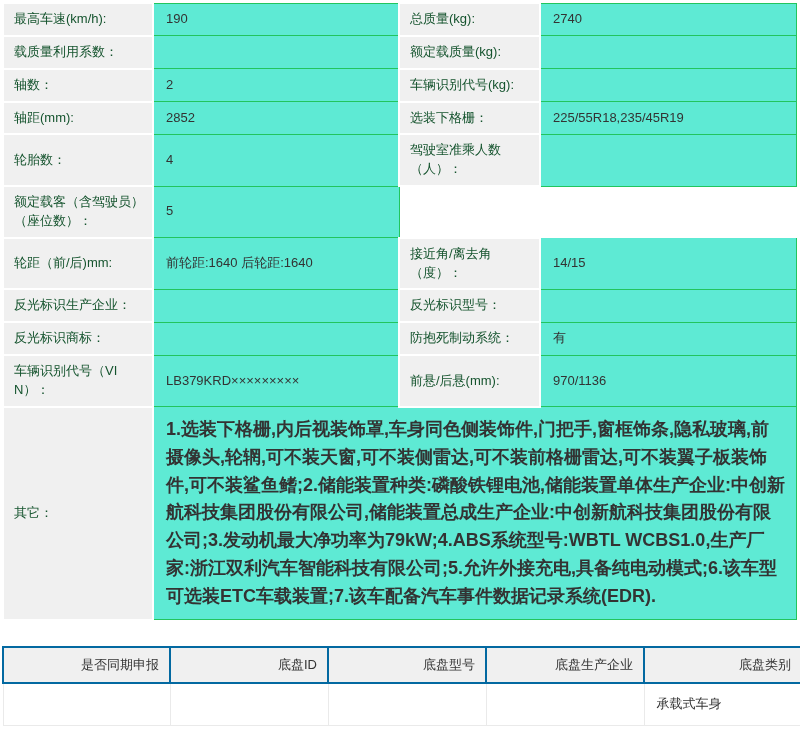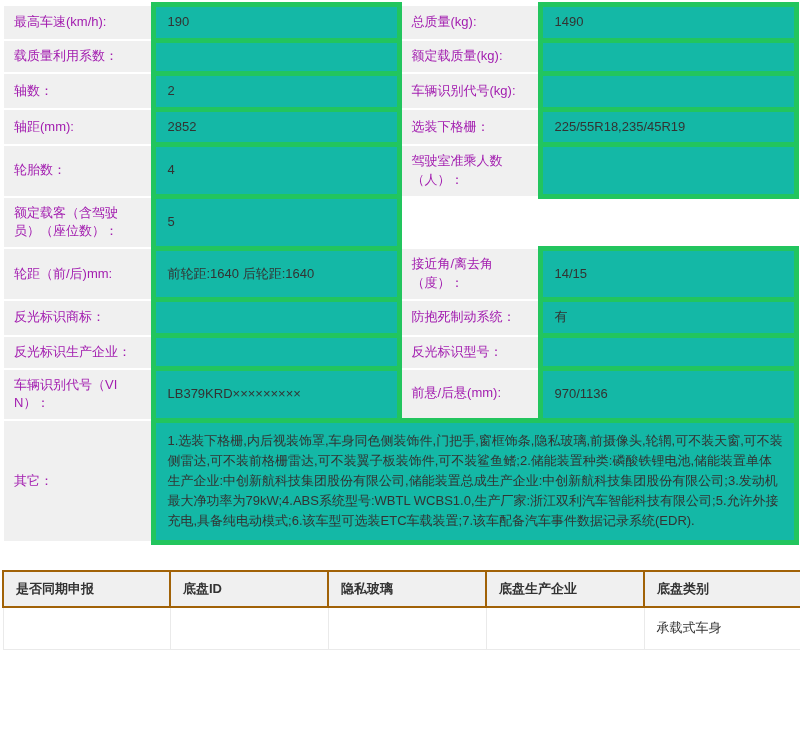--- a/index.html
+++ b/index.html
@@ -19,51 +19,52 @@
   .spec col.c-rl { width: 141px; }
   .spec col.c-rv { width: 256px; }
 
   td { font-size: 13px; vertical-align: middle; word-break: break-all; }
 
   .lbl {
     background: #f0f0f0;
     border: 2px solid #ffffff;
     padding: 6px 8px 6px 10px;
     line-height: 1.45;
-    color: #a21caf;
+    color: #14532d;
   }
   .val {
-    background: #14b8a6;
-    border: 5px solid #22c55e;
+    background: #5eead4;
+    border: 1px solid #22c55e;
     padding: 6px 10px 6px 12px;
     line-height: 1.45;
     color: #333333;
     margin-left: 24px;
   }
   .blank {
     background: #ffffff;
     border: 1px solid #ffffff;
   }
   tr.h30 td { height: 30px; }
   tr.h44 td { height: 44px; }
   .longtext {
-    font-size: 13px;
+    font-size: 18px;
     line-height: 1.55;
     padding: 8px 10px 8px 12px;
+    font-weight: bold;
   }
 
   
   .grid col { width: 158px; }
   .grid col.c0 { width: 167px; }
   .grid th {
     background: #f0f0f0;
-    border: 2px solid #a16207;
-    font-weight: bold;
+    border: 2px solid #0369a1;
+    font-weight: normal;
     font-size: 13px;
-    text-align: left;
+    text-align: right;
     padding: 8px 10px 8px 12px;
     color: #333333;
   }
   .grid td.cell {
     background: #ffffff;
     border: 1px solid #eaeaea;
     padding: 8px 10px 8px 12px;
   }
   .chassis td.cell { height: 43px; }
 
@@ -79,21 +80,21 @@
         <col class="c-ll">
         <col class="c-lv">
         <col class="c-rl">
         <col class="c-rv">
       </colgroup>
     <tbody>
       <tr class="h30">
         <td class="lbl">最高车速(km/h):</td>
         <td class="val">190</td>
         <td class="lbl">总质量(kg):</td>
-        <td class="val">1490</td>
+        <td class="val">2740</td>
       </tr>
       <tr class="h30">
         <td class="lbl">载质量利用系数：</td>
         <td class="val"></td>
         <td class="lbl">额定载质量(kg):</td>
         <td class="val"></td>
       </tr>
       <tr class="h30">
         <td class="lbl">轴数：</td>
         <td class="val">2</td>
@@ -117,30 +118,30 @@
         <td class="val">5</td>
         <td class="blank" colspan="2"></td>
       </tr>
       <tr class="h30">
         <td class="lbl">轮距（前/后)mm:</td>
         <td class="val">前轮距:1640 后轮距:1640</td>
         <td class="lbl">接近角/离去角（度）：</td>
         <td class="val">14/15</td>
       </tr>
       <tr class="h30">
+        <td class="lbl">反光标识生产企业：</td>
+        <td class="val"></td>
+        <td class="lbl">反光标识型号：</td>
+        <td class="val"></td>
+      </tr>
+      <tr class="h30">
         <td class="lbl">反光标识商标：</td>
         <td class="val"></td>
         <td class="lbl">防抱死制动系统：</td>
         <td class="val">有</td>
-      </tr>
-      <tr class="h30">
-        <td class="lbl">反光标识生产企业：</td>
-        <td class="val"></td>
-        <td class="lbl">反光标识型号：</td>
-        <td class="val"></td>
       </tr>
       <tr class="h30">
         <td class="lbl">车辆识别代号（VIN）：</td>
         <td class="val">LB379KRD×××××××××</td>
         <td class="lbl">前悬/后悬(mm):</td>
         <td class="val">970/1136</td>
       </tr>
       <tr>
         <td class="lbl">其它：</td>
         <td class="val longtext" colspan="3">1.选装下格栅,内后视装饰罩,车身同色侧装饰件,门把手,窗框饰条,隐私玻璃,前摄像头,轮辋,可不装天窗,可不装侧雷达,可不装前格栅雷达,可不装翼子板装饰件,可不装鲨鱼鳍;2.储能装置种类:磷酸铁锂电池,储能装置单体生产企业:中创新航科技集团股份有限公司,储能装置总成生产企业:中创新航科技集团股份有限公司;3.发动机最大净功率为79kW;4.ABS系统型号:WBTL WCBS1.0,生产厂家:浙江双利汽车智能科技有限公司;5.允许外接充电,具备纯电动模式;6.该车型可选装ETC车载装置;7.该车配备汽车事件数据记录系统(EDR).</td>
@@ -155,21 +156,21 @@
         <col class="c0">
         <col>
         <col>
         <col>
         <col>
       </colgroup>
     <thead>
       <tr>
         <th>是否同期申报</th>
         <th>底盘ID</th>
-        <th>隐私玻璃</th>
+        <th>底盘型号</th>
         <th>底盘生产企业</th>
         <th>底盘类别</th>
       </tr>
     </thead>
     <tbody>
       <tr>
         <td class="cell"></td>
         <td class="cell"></td>
         <td class="cell"></td>
         <td class="cell"></td>

